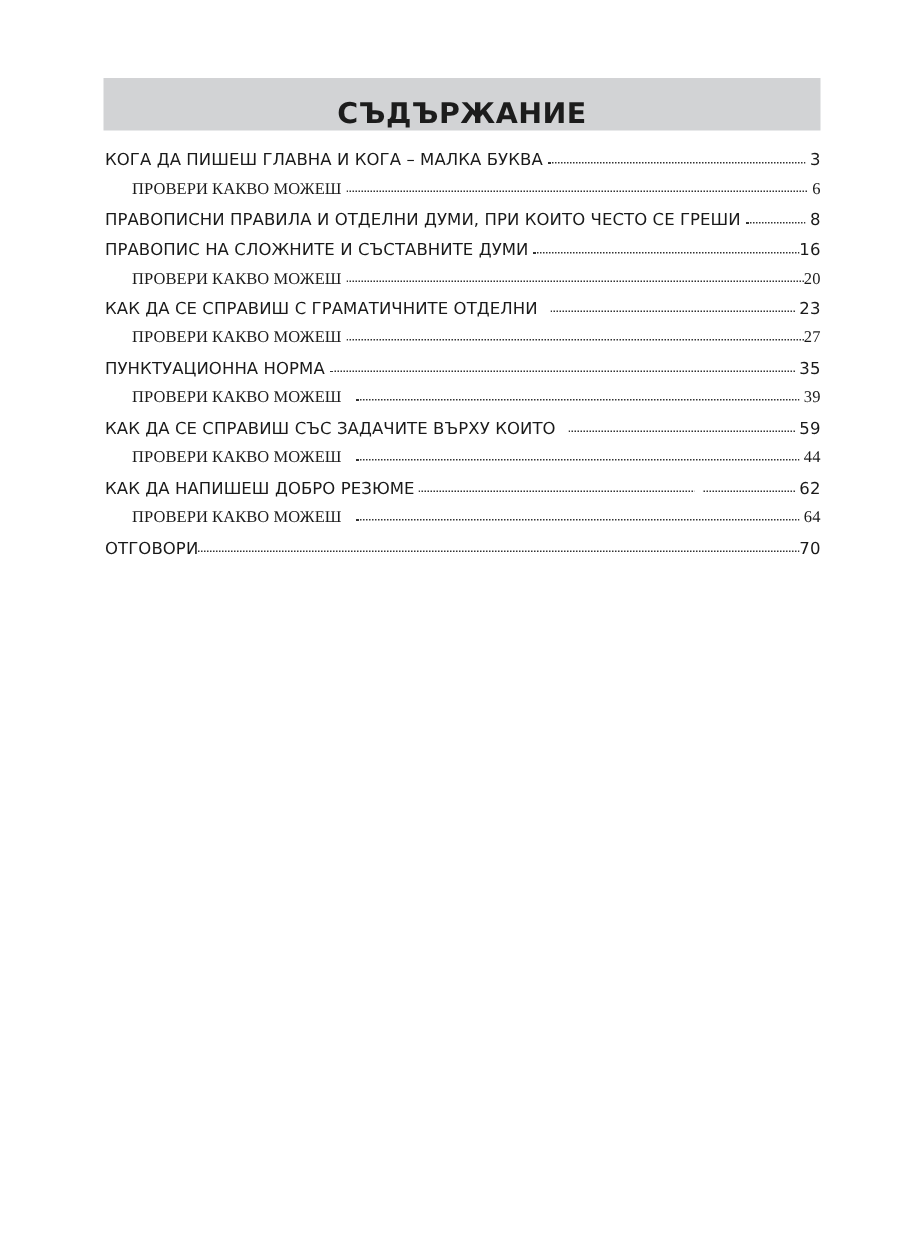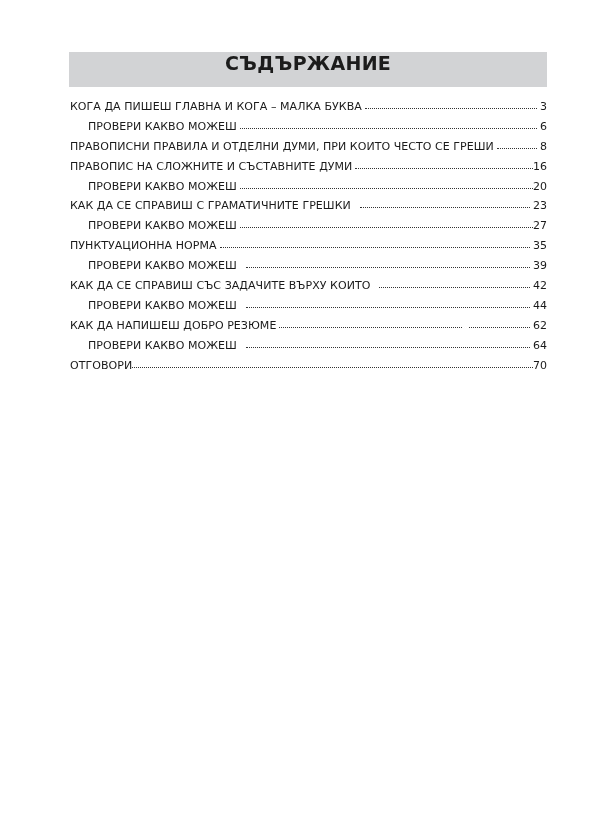--- a/index.html
+++ b/index.html
@@ -1,26 +1,26 @@
 <!DOCTYPE html>
 <html><head>
 <meta charset="utf-8">
 <style>
   html, body { margin: 0; padding: 0; background: #ffffff; }
   body { width: 600px; height: 827px; position: relative; overflow: hidden;
          font-family: "DejaVu Sans", "Liberation Sans", sans-serif; color: #1a1a1a; }
   .page { position: absolute; left: 0; top: 0; width: 600px; height: 827px; background: #fff; }
   .title-bar { position: absolute; left: 69px; top: 52px; width: 478px; height: 35px;
-               background: #d2d3d5; display: flex; align-items: flex-start; justify-content: center; }
+               background: #d2d3d5; display: flex; align-items: flex-end; justify-content: center; }
   .title { font-family: "DejaVu Sans", sans-serif; font-weight: bold; font-size: 19px;
            letter-spacing: 0.3px; color: #1c1c1c; }
   .toc { position: absolute; left: 70px; top: 97px; width: 477px; }
   .row { display: flex; align-items: baseline; height: 19.9px; line-height: 19.9px;
          font-size: 11px; white-space: nowrap; letter-spacing: 0.05px; }
-  .row.sub { padding-left: 18px; }
+  .row.sub { padding-left: 18px; font-family: Liberation Serif, serif; }
   .label { flex: 0 0 auto; }
   .leader { flex: 1 1 auto; overflow: hidden; margin: 0 3px; position: relative; height: 10px; }
   .leader::before { content: ""; position: absolute; left: 0; right: 0; bottom: 1px;
                     border-bottom: 1.4px dotted #333; }
   .leader.tight { margin-right: 0; }
   .leader.tight-left { margin-left: 0; }
   .leader.gap::after { content: ""; position: absolute; right: 62px; width: 5px; bottom: 0;
                        height: 4px; background: #fff; }
   .page-num { flex: 0 0 auto; text-align: right; }
 </style>
@@ -52,21 +52,21 @@
       <span class="label">ПРАВОПИС НА СЛОЖНИТЕ И СЪСТАВНИТЕ ДУМИ</span>
       <span class="leader tight"></span>
       <span class="page-num">16</span>
     </div>
     <div class="row sub">
       <span class="label">ПРОВЕРИ КАКВО МОЖЕШ</span>
       <span class="leader tight"></span>
       <span class="page-num">20</span>
     </div>
     <div class="row">
-      <span class="label">КАК ДА СЕ СПРАВИШ С ГРАМАТИЧНИТЕ ГРЕШКИ</span>
+      <span class="label">КАК ДА СЕ СПРАВИШ С ГРАМАТИЧНИТЕ ОТДЕЛНИ</span>
       <span class="leader" style="margin-left:9px"></span>
       <span class="page-num">23</span>
     </div>
     <div class="row sub">
       <span class="label">ПРОВЕРИ КАКВО МОЖЕШ</span>
       <span class="leader tight"></span>
       <span class="page-num">27</span>
     </div>
     <div class="row">
       <span class="label">ПУНКТУАЦИОННА НОРМА</span>
@@ -74,21 +74,21 @@
       <span class="page-num">35</span>
     </div>
     <div class="row sub">
       <span class="label">ПРОВЕРИ КАКВО МОЖЕШ</span>
       <span class="leader" style="margin-left:9px"></span>
       <span class="page-num">39</span>
     </div>
     <div class="row">
       <span class="label">КАК ДА СЕ СПРАВИШ СЪС ЗАДАЧИТЕ ВЪРХУ КОИТО</span>
       <span class="leader" style="margin-left:9px"></span>
-      <span class="page-num">42</span>
+      <span class="page-num">59</span>
     </div>
     <div class="row sub">
       <span class="label">ПРОВЕРИ КАКВО МОЖЕШ</span>
       <span class="leader" style="margin-left:9px"></span>
       <span class="page-num">44</span>
     </div>
     <div class="row">
       <span class="label">КАК ДА НАПИШЕШ ДОБРО РЕЗЮМЕ</span>
       <span class="leader gap"></span>
       <span class="page-num">62</span>

